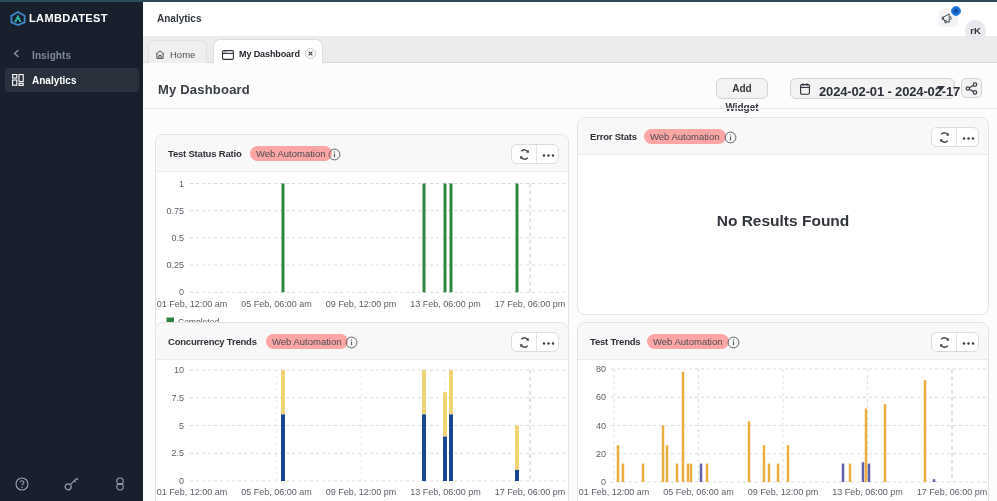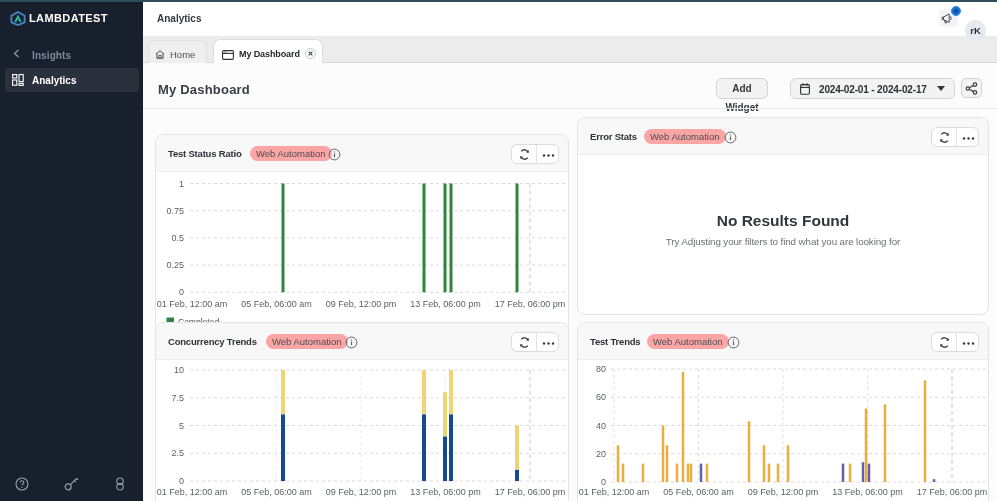--- a/index.html
+++ b/index.html
@@ -32,21 +32,21 @@
 #tab-home { left:148px; width:59px; background:#efefef; border:1px solid #e0e0e0; border-bottom:none; }
 #tab-dash { left:213px; top:39px; width:110px; height:24px; background:#ffffff; border:1px solid #dcdcdc; border-bottom:none; border-radius:7px 7px 0 0; }
 #tab-home-txt { left:170px; top:49px; font-size:9.5px; color:#4b5259; }
 #tab-dash-txt { left:239px; top:49px; font-size:9px; font-weight:bold; color:#23272e; letter-spacing:-0.1px; }
 
 
 #pg-title { left:158px; top:82px; }
 .btn { background:#f3f3f4; border:1px solid #d2d3d5; border-radius:6px; }
 #btn-add { left:716px; top:78px; width:52px; height:21px; font-size:10px; font-weight:600; color:#33373d; text-align:center; line-height:19px; }
 #btn-date { left:790px; top:78px; width:165px; height:21px; }
-#date-txt { left:819px; top:84px; font-size:10px; font-weight:bold; color:#2b2f36; letter-spacing:-0.15px; }
+#date-txt { left:819px; top:84px; font-size:13px; font-weight:bold; color:#2b2f36; letter-spacing:-0.15px; }
 #btn-share { left:961px; top:78px; width:21px; height:20px; border-radius:5px; }
 #hdr-divider { left:143px; top:108px; width:854px; height:1px; background:#e7e7e8; }
 
 
 .card { background:#fff; border:1px solid #e3e3e5; border-radius:8px; overflow:hidden; }
 #card1 { left:155px; top:117px; width:414px; height:198px;margin-top:17px; }
 #card2 { left:577px; top:117px; width:412px; height:198px; }
 #card3 { left:155px; top:322px; width:414px; height:242px; }
 #card4 { left:577px; top:322px; width:412px; height:242px; }
 .chead { position:absolute; left:0; top:0; right:0; height:37px; background:#f8f8f9; border-bottom:1px solid #ececee; }
@@ -212,21 +212,20 @@
         <path d="M9.8 1 L9.55 3.8 L6.8 3.3 Z" fill="#3c4045"></path>
         <path d="M1.2 10 L1.45 7.2 L4.2 7.7 Z" fill="#3c4045"></path>
       </svg>
     <svg style="position:absolute;left:30px;top:8.5px;" width="13" height="3" viewBox="0 0 13 3">
         <circle cx="2" cy="1.5" r="1.2" fill="#35383d"></circle>
         <circle cx="6.5" cy="1.5" r="1.2" fill="#35383d"></circle>
         <circle cx="11" cy="1.5" r="1.2" fill="#35383d"></circle>
       </svg>
   </div>
   <div class="nores-h">No Results Found</div>
-  <div class="nores-s">Try Adjusting your filters to find what you are looking for</div>
 </div>
 
 <div class="abs card" id="card3">
   <div class="chead"></div>
   <div class="ctitle">Concurrency Trends</div>
   <div class="pill" style="left:110px;">Web Automation</div>
   <svg class="info" style="left:189px;" width="13" height="13" viewBox="0 0 13 13">
       <circle cx="6.5" cy="6.5" r="5.4" fill="none" stroke="#5f6368" stroke-width="1"></circle>
       <circle cx="6.5" cy="3.9" r="0.7" fill="#5f6368"></circle>
       <line x1="6.5" y1="5.6" x2="6.5" y2="9.3" stroke="#5f6368" stroke-width="1.2"></line>

